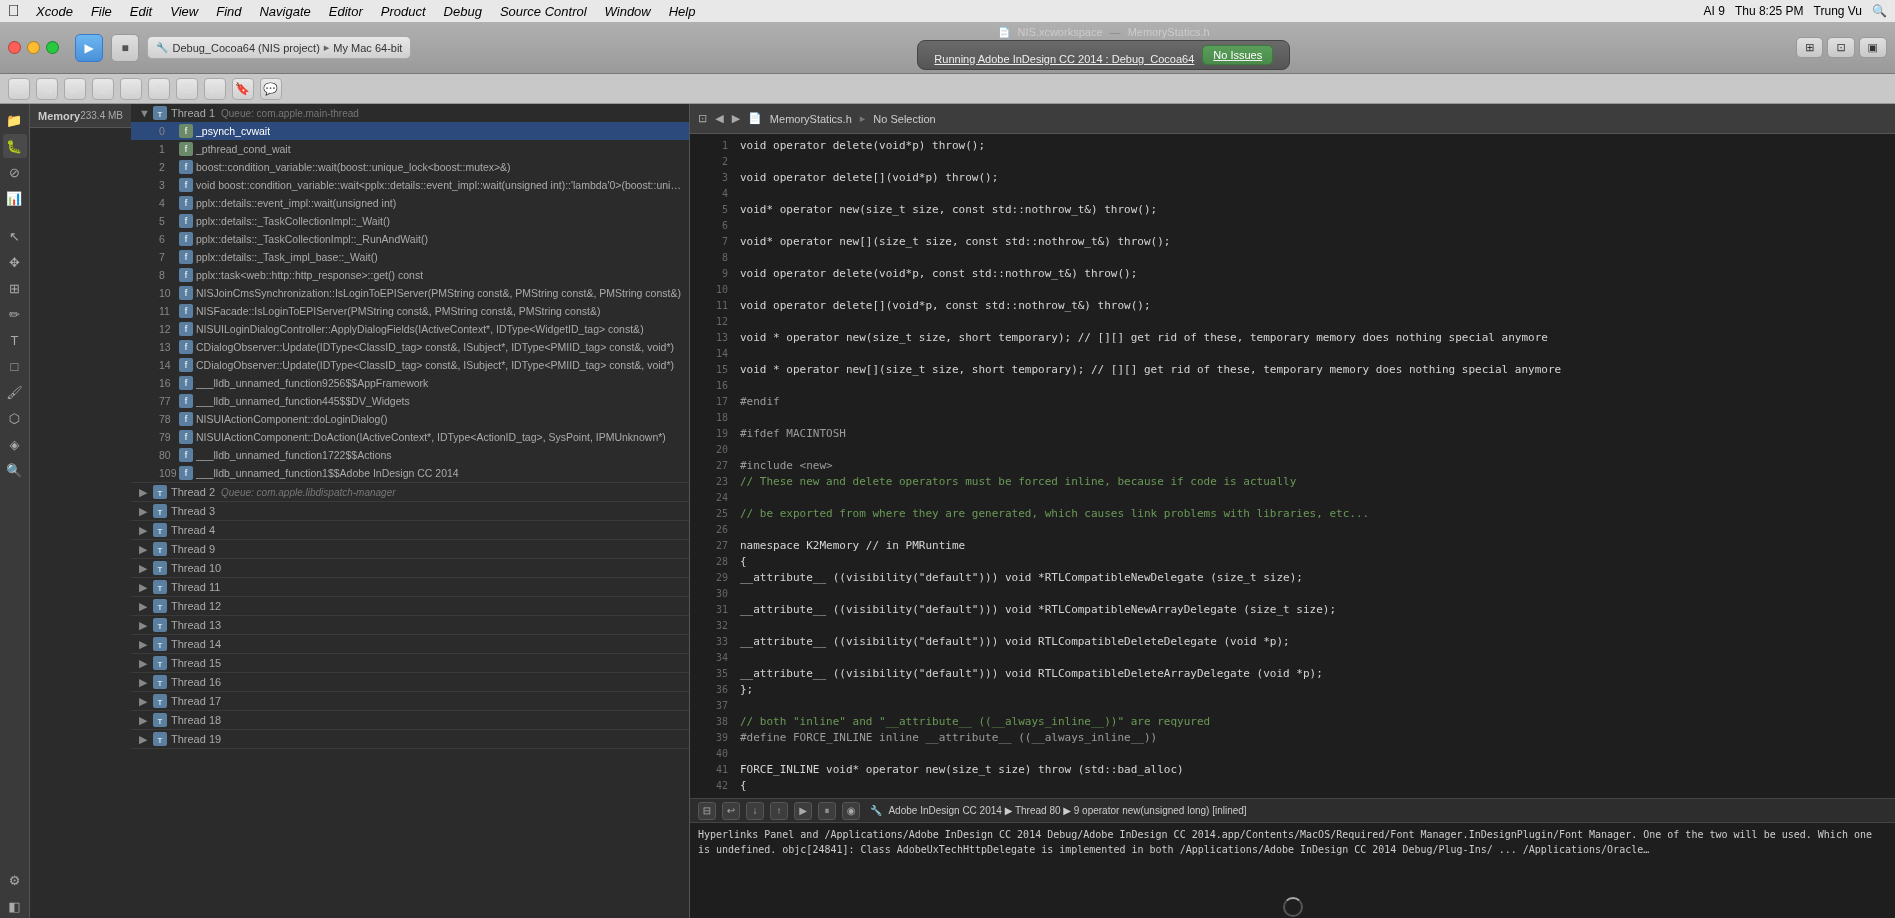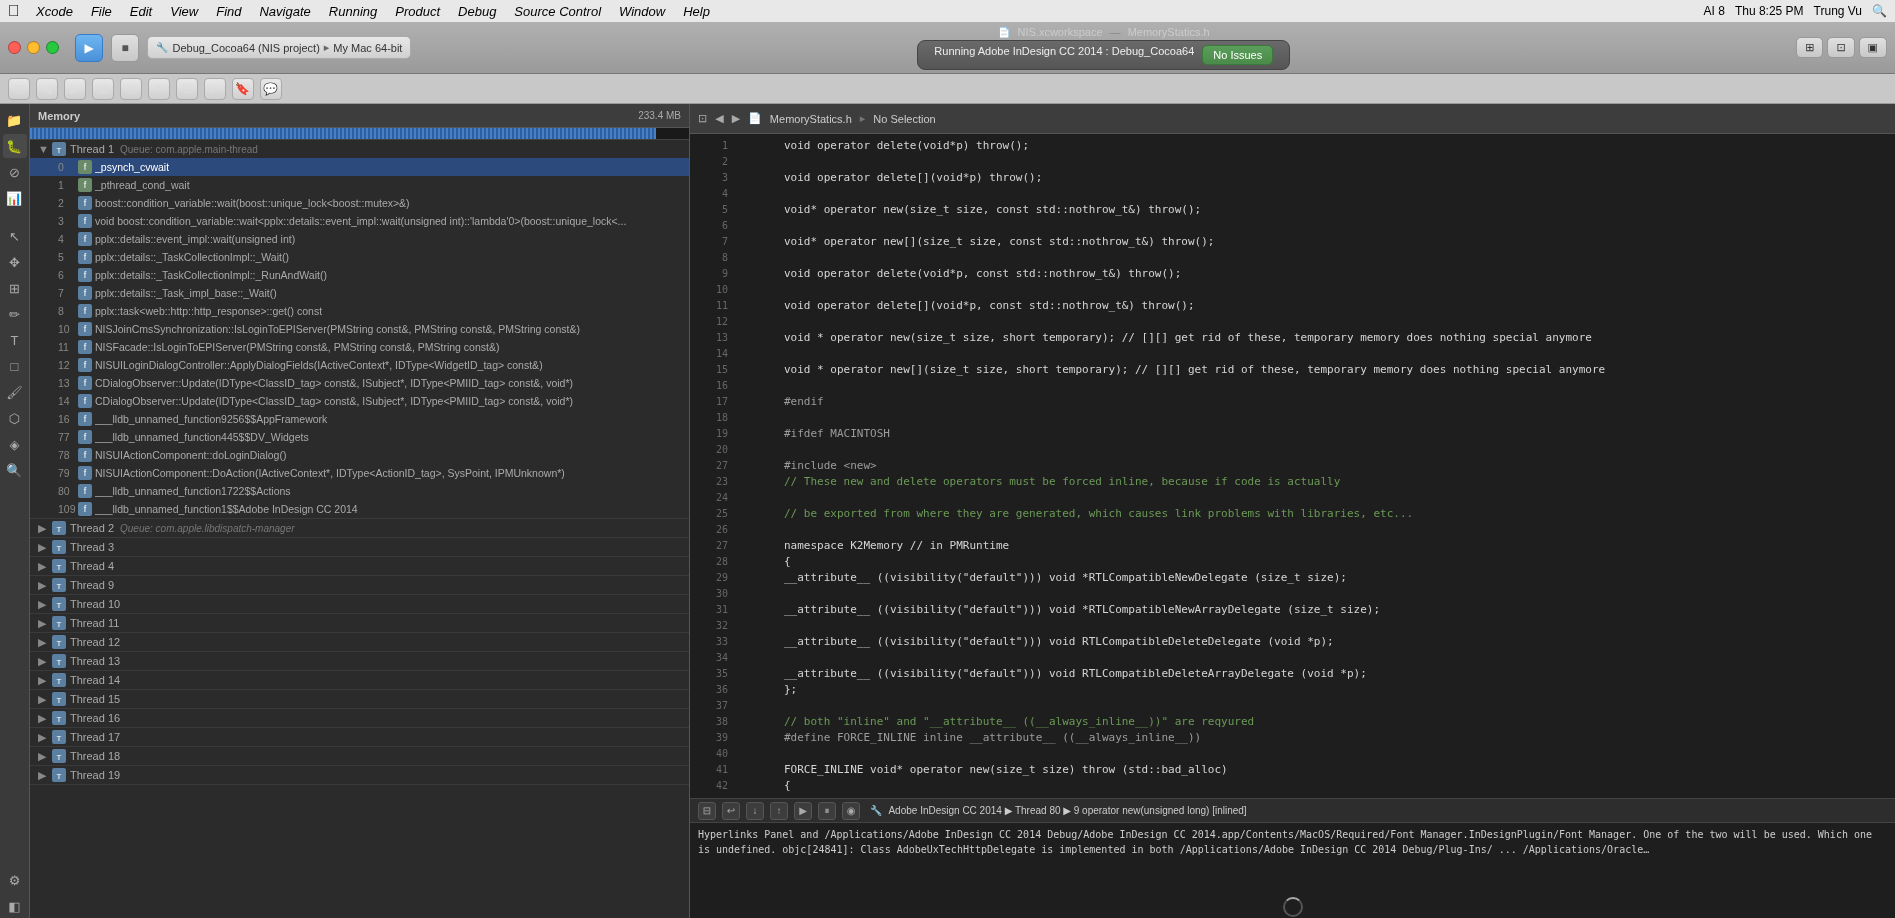--- a/index.html
+++ b/index.html
@@ -114,22 +114,23 @@
       text-align: center;
     }
     .status-pill {
       background: linear-gradient(to bottom, #6a6a6a, #555);
       border: 1px solid #444;
       border-radius: 8px;
       padding: 4px 16px;
       font-size: 11px;
       color: #eee;
       display: inline-flex;
-      align-items: flex-start;
+      align-items: flex-end;
       gap: 8px;
+      text-decoration: underline;
     }
     .no-issues {
       background: linear-gradient(to bottom, #5a9e5a, #4a8a4a);
       border: 1px solid #3a7a3a;
       border-radius: 5px;
       padding: 3px 10px;
       font-size: 11px;
       color: #fff;
     }
 
@@ -182,21 +183,21 @@
       font-size: 13px;
       color: #aaa;
     }
     .sidebar-icon.active { background: #4a4a4a; color: #ddd; }
 
     
     .debug-panel {
       width: 660px;
       background: #2b2b2b;
       display: flex;
-      flex-direction: column;
+      flex-direction: row;
       border-right: 1px solid #555;
     }
 
     .debug-header {
       height: 24px;
       background: #3d3d3d;
       display: flex;
       align-items: center;
       padding: 0 8px;
       border-bottom: 1px solid #555;
@@ -336,21 +337,20 @@
     .line-num {
       width: 30px;
       color: #666;
       text-align: right;
       margin-right: 12px;
       flex-shrink: 0;
       font-size: 10px;
     }
     .code-text {
       color: #d4d4d4;
-      margin-left: 44px;
     }
 
     
     .debug-console {
       height: 120px;
       background: #1e1e1e;
       border-top: 1px solid #444;
       display: flex;
       flex-direction: column;
     }
@@ -398,28 +398,28 @@
 <body>
 
 <div class="menubar">
   <span class="menubar-apple"></span>
   <span class="menubar-item">Xcode</span>
   <span class="menubar-item">File</span>
   <span class="menubar-item">Edit</span>
   <span class="menubar-item">View</span>
   <span class="menubar-item">Find</span>
   <span class="menubar-item">Navigate</span>
-  <span class="menubar-item">Running</span>
+  <span class="menubar-item">Editor</span>
   <span class="menubar-item">Product</span>
   <span class="menubar-item">Debug</span>
   <span class="menubar-item">Source Control</span>
   <span class="menubar-item">Window</span>
   <span class="menubar-item">Help</span>
   <div class="menubar-right">
-    <span>AI 8</span>
+    <span>AI 9</span>
     <span>Thu 8:25 PM</span>
     <span>Trung Vu</span>
     <span>🔍</span>
   </div>
 </div>
 
 <div class="toolbar">
   <div class="toolbar-controls">
     <div class="window-btn btn-red"></div>
     <div class="window-btn btn-yellow"></div>

